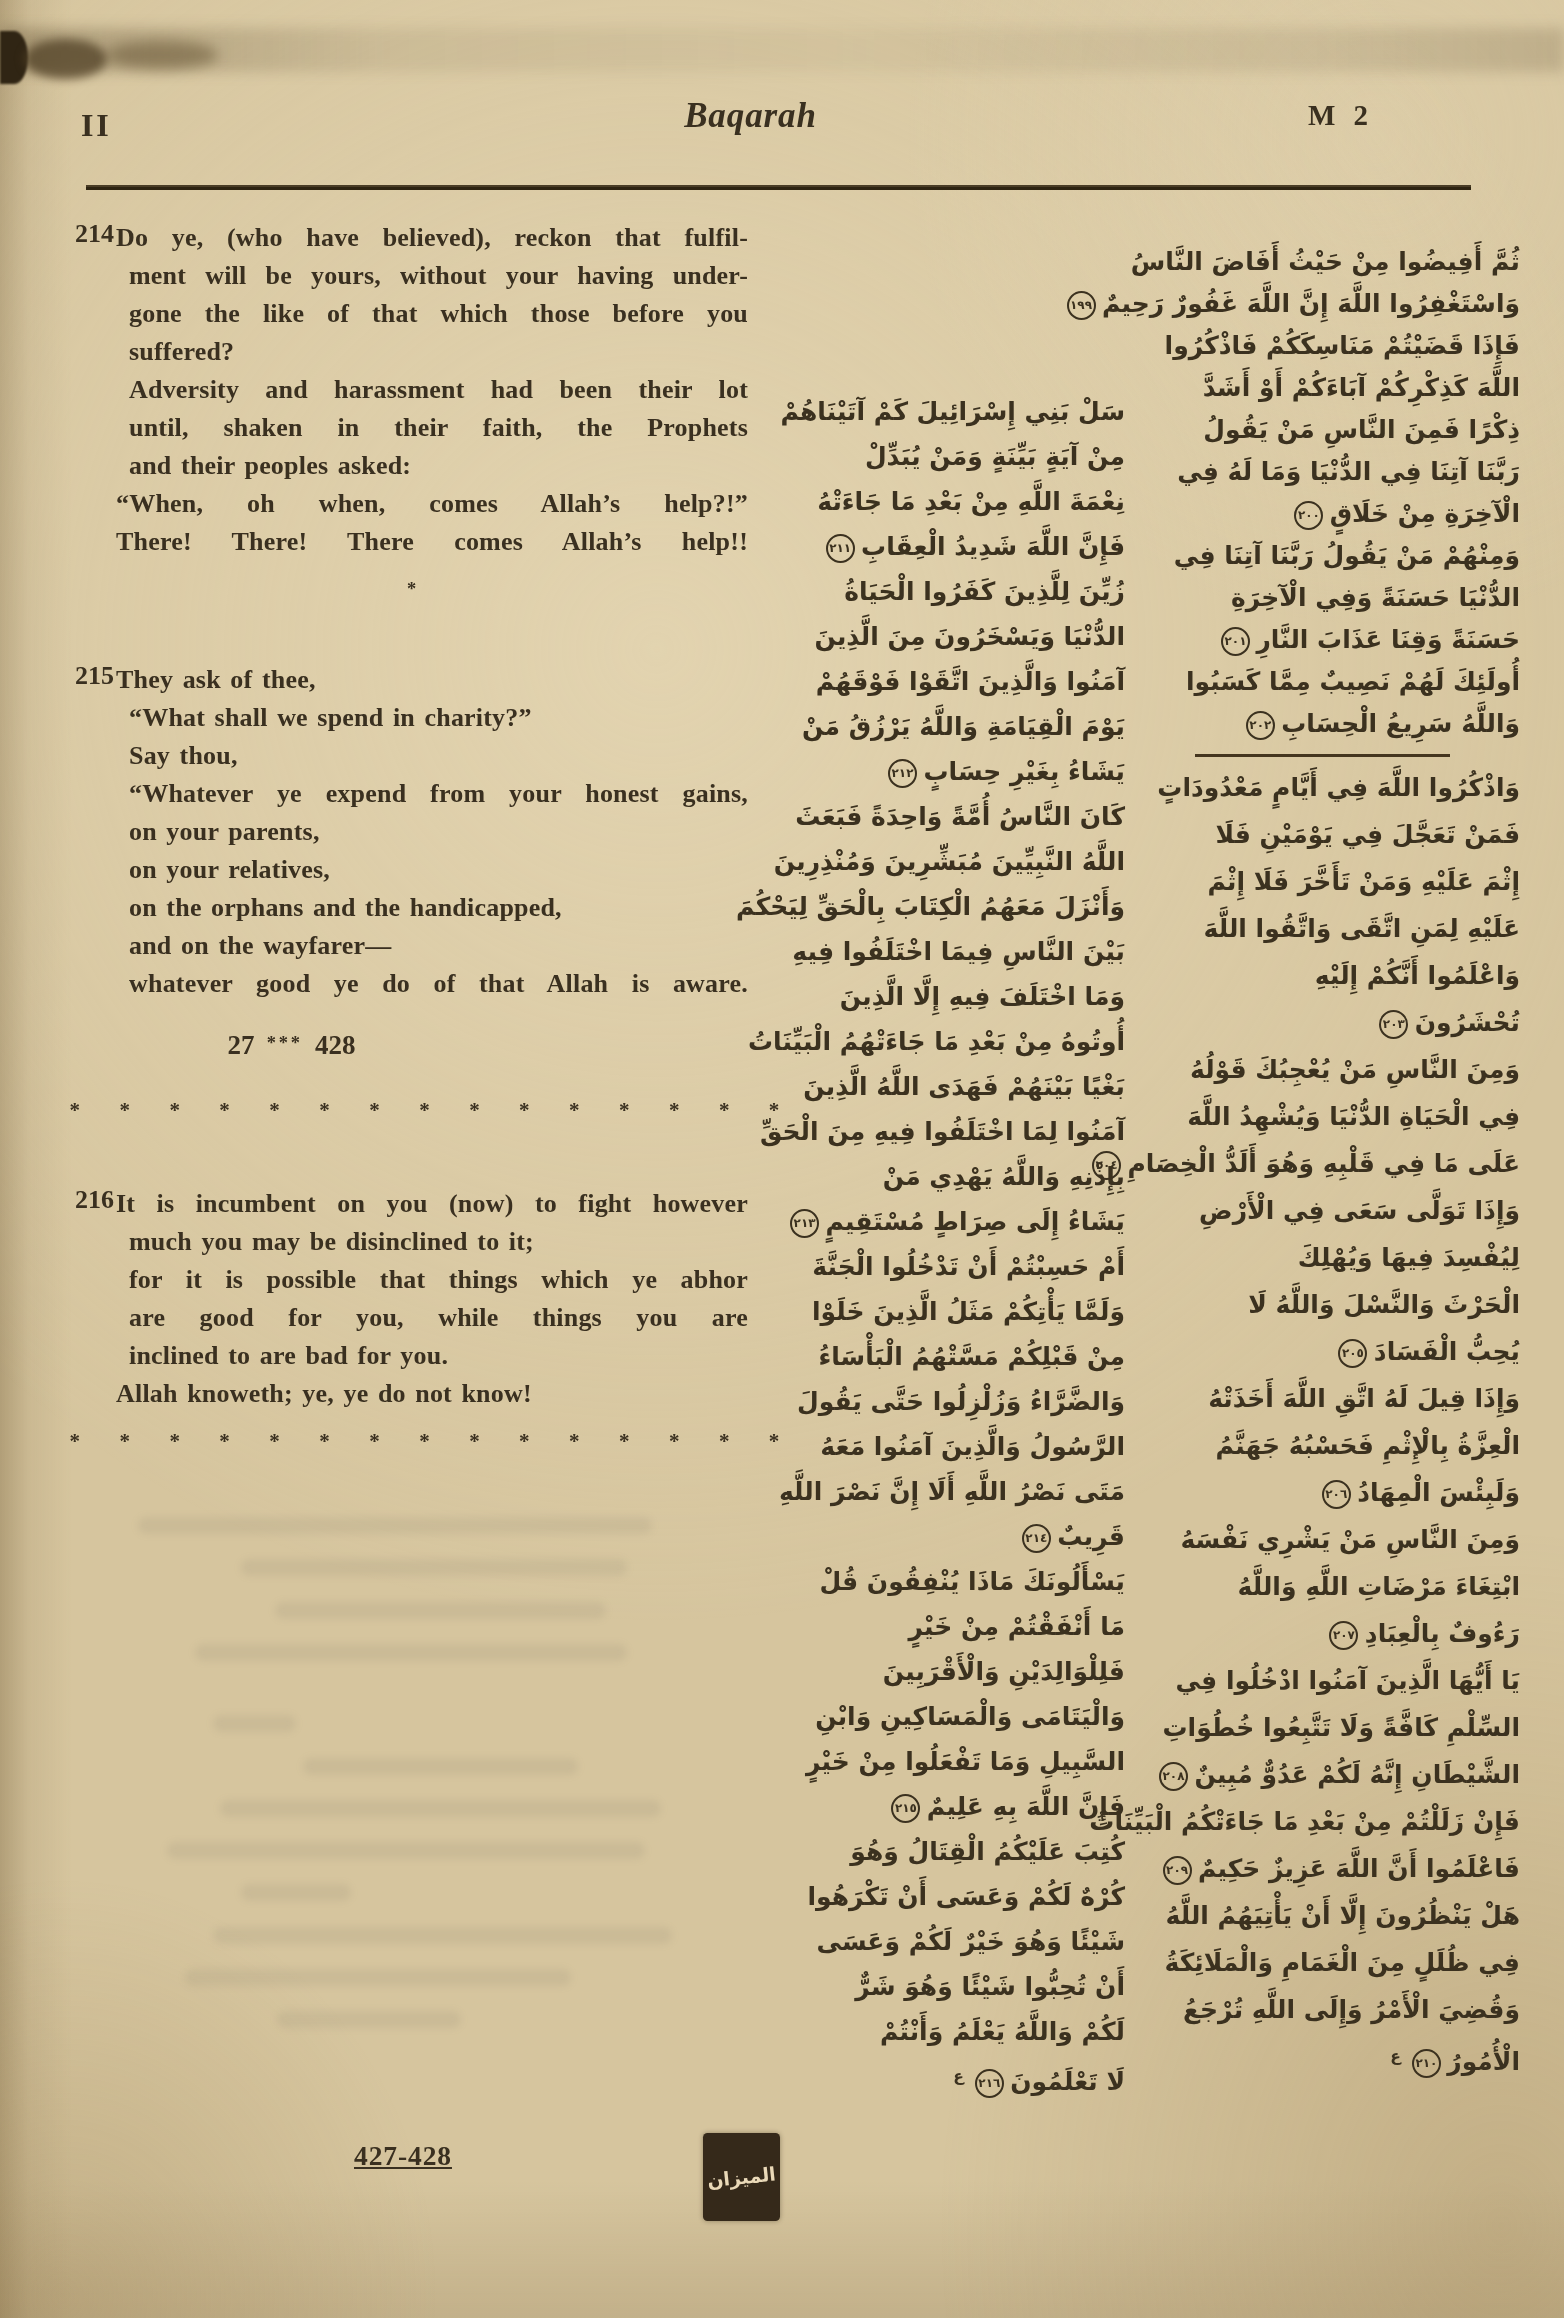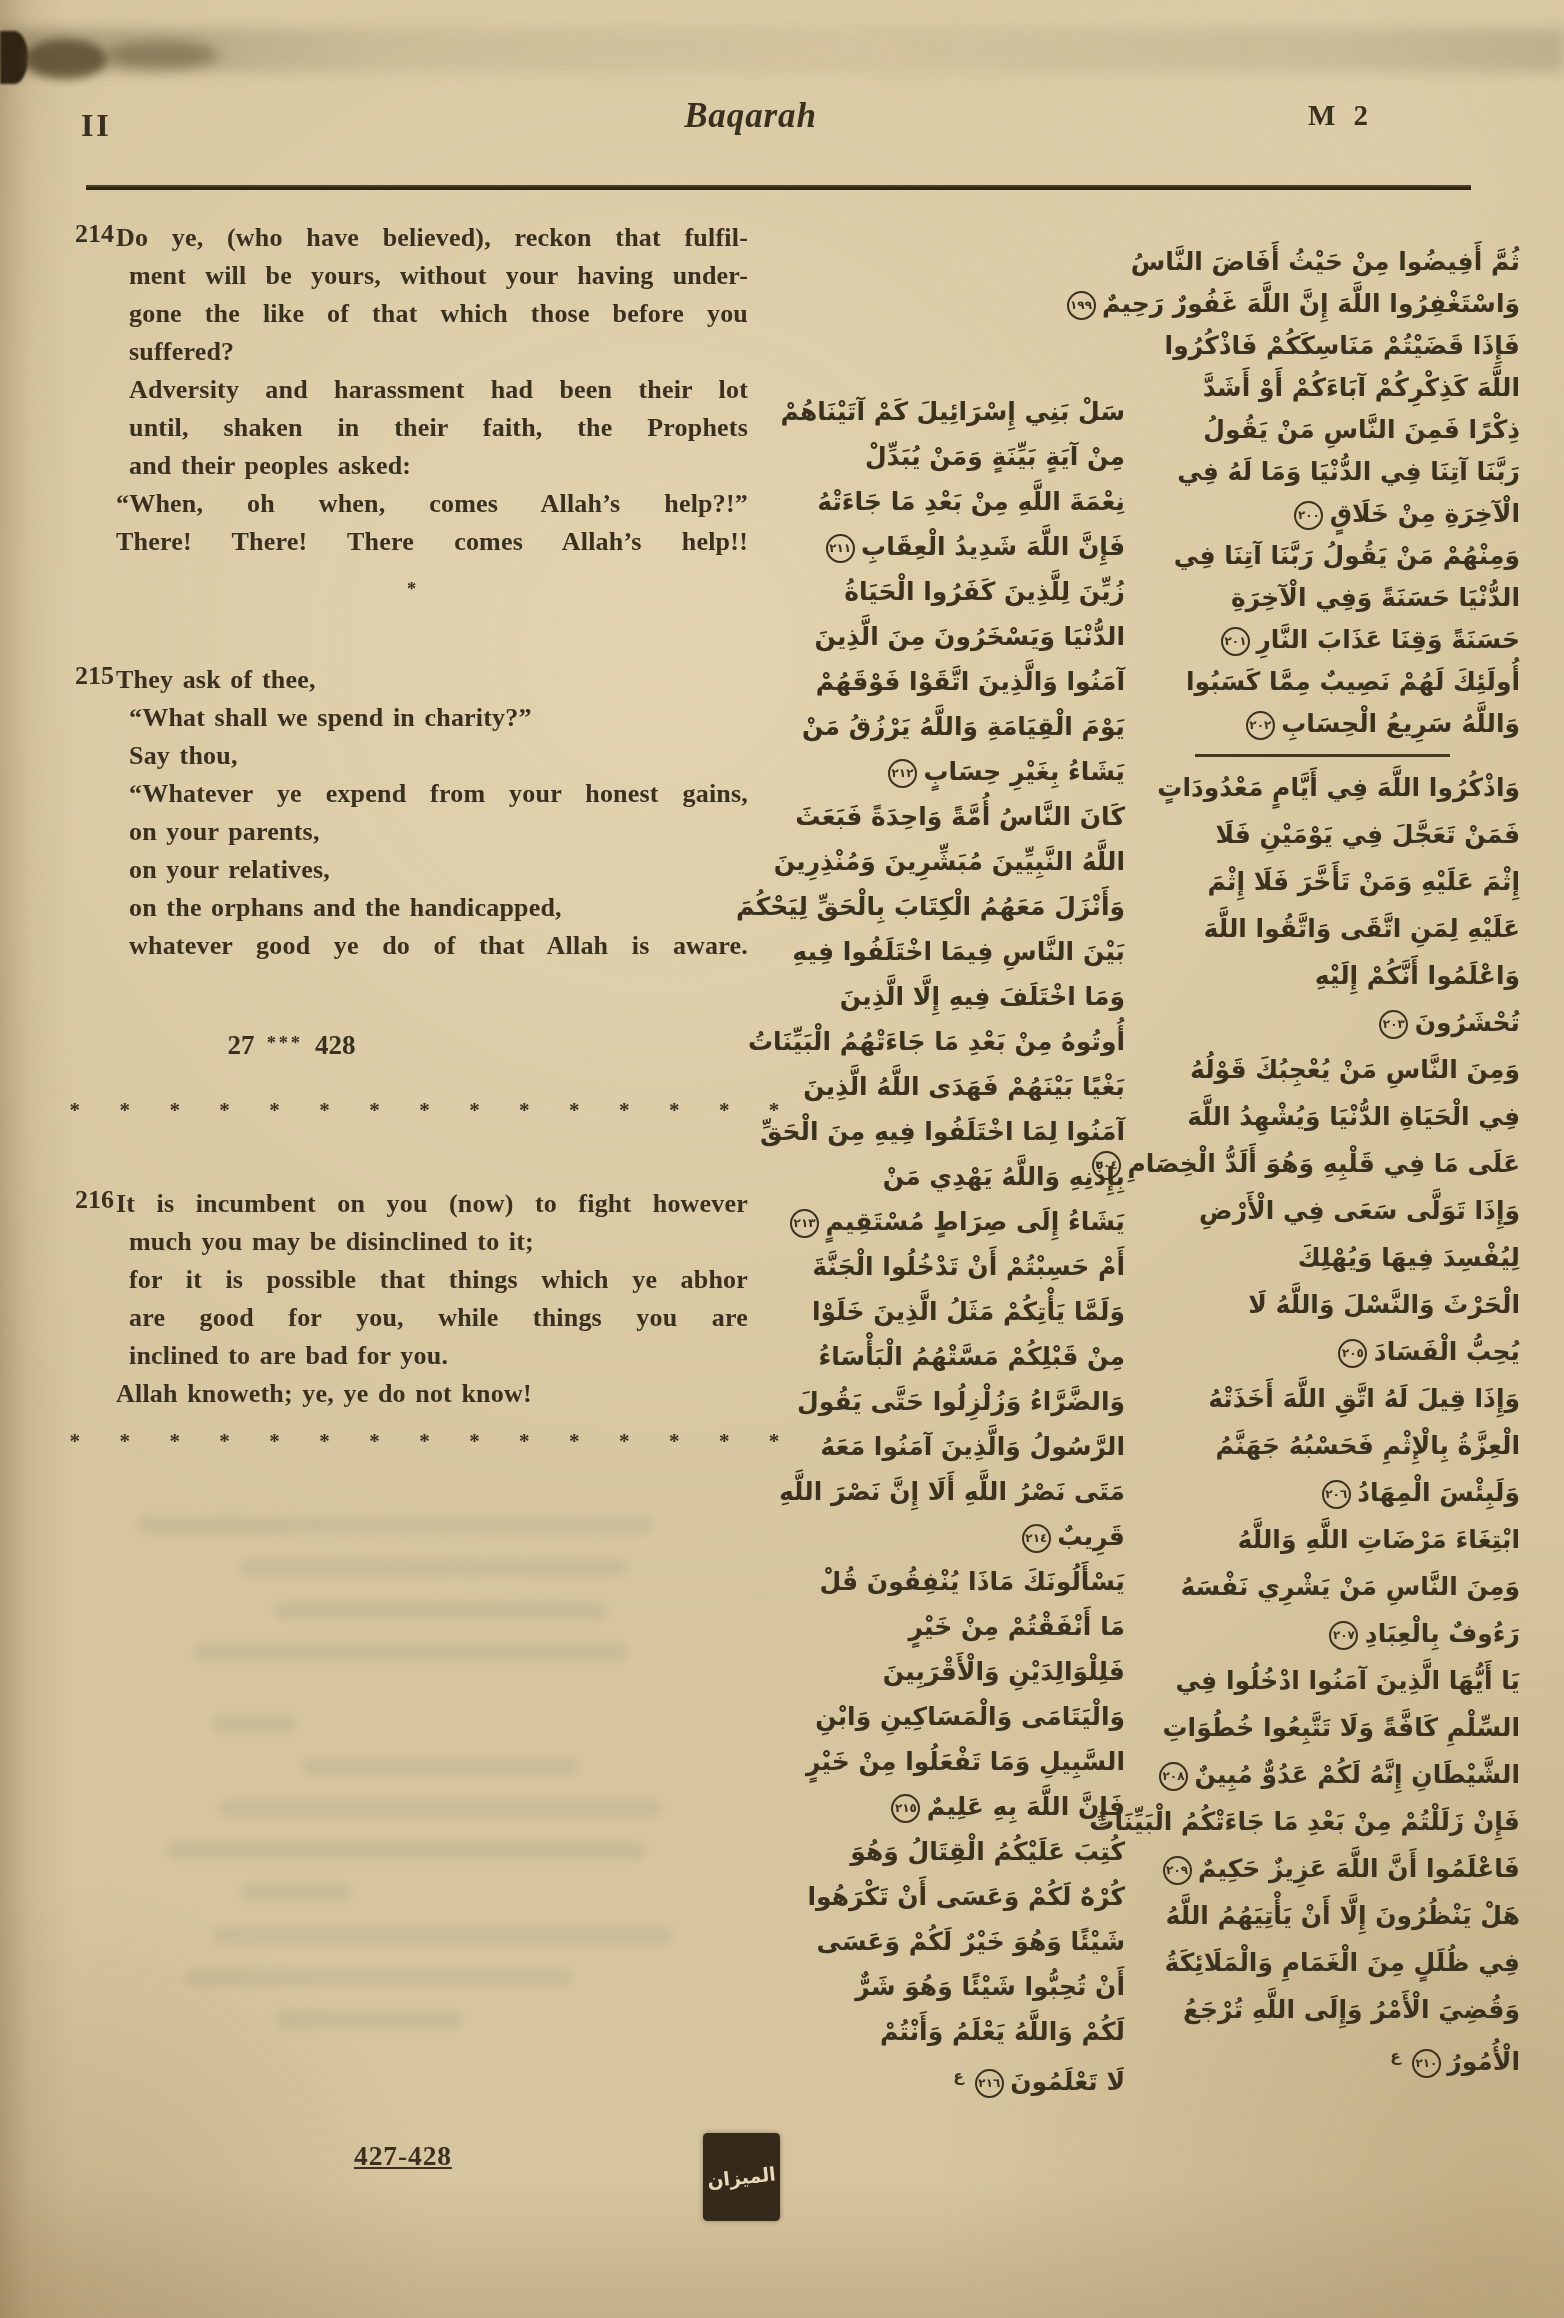--- a/index.html
+++ b/index.html
@@ -120,20 +120,21 @@
     <span class="vnum">215</span>
     <div class="vlines">
 
     <div class="eline">They ask of thee,</div>
         <div class="eline i1">“What shall we spend in charity?”</div>
         <div class="eline i1">Say thou,</div>
         <div class="eline j i1">“Whatever ye expend from your honest gains,</div>
         <div class="eline i1">on your parents,</div>
         <div class="eline i1">on your relatives,</div>
         <div class="eline i1">on the orphans and the handicapped,</div>
+        <div class="eline i1">and on the wayfarer—</div>
         <div class="eline j i1">whatever good ye do of that Allah is aware.</div>
       </div>
   </div>
 
   <div id="note27">
     <span>27</span>
     <span class="mid-stars">***</span>
     <span>428</span>
   </div>
 
@@ -324,23 +325,23 @@
       <div class="aline"><span>الْحَرْثَ وَالنَّسْلَ وَاللَّهُ لَا</span></div>
 
       <div class="aline"><span>يُحِبُّ الْفَسَادَ</span><span class="vmark">٢٠٥</span></div>
 
       <div class="aline"><span>وَإِذَا قِيلَ لَهُ اتَّقِ اللَّهَ أَخَذَتْهُ</span></div>
 
       <div class="aline"><span>الْعِزَّةُ بِالْإِثْمِ فَحَسْبُهُ جَهَنَّمُ</span></div>
 
       <div class="aline"><span>وَلَبِئْسَ الْمِهَادُ</span><span class="vmark">٢٠٦</span></div>
 
+      <div class="aline"><span>وَمِنَ النَّاسِ مَنْ يَشْرِي نَفْسَهُ</span></div>
+
       <div class="aline"><span>ابْتِغَاءَ مَرْضَاتِ اللَّهِ وَاللَّهُ</span></div>
-
-      <div class="aline"><span>وَمِنَ النَّاسِ مَنْ يَشْرِي نَفْسَهُ</span></div>
 
       <div class="aline"><span>رَءُوفٌ بِالْعِبَادِ</span><span class="vmark">٢٠٧</span></div>
 
       <div class="aline"><span>يَا أَيُّهَا الَّذِينَ آمَنُوا ادْخُلُوا فِي</span></div>
 
       <div class="aline"><span>السِّلْمِ كَافَّةً وَلَا تَتَّبِعُوا خُطُوَاتِ</span></div>
 
       <div class="aline"><span>الشَّيْطَانِ إِنَّهُ لَكُمْ عَدُوٌّ مُبِينٌ</span><span class="vmark">٢٠٨</span></div>
 
       <div class="aline"><span>فَإِنْ زَلَلْتُمْ مِنْ بَعْدِ مَا جَاءَتْكُمُ الْبَيِّنَاتُ</span></div>

